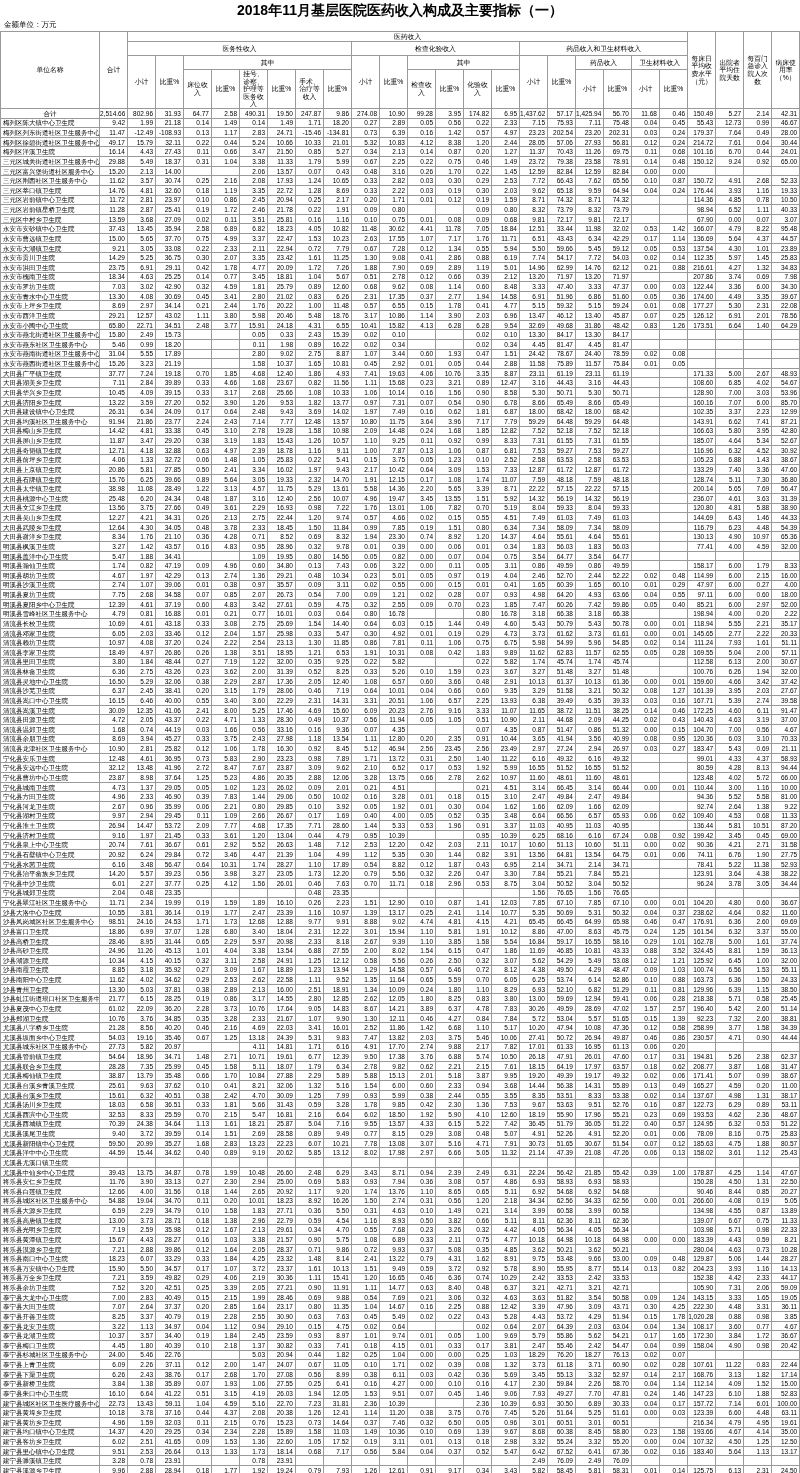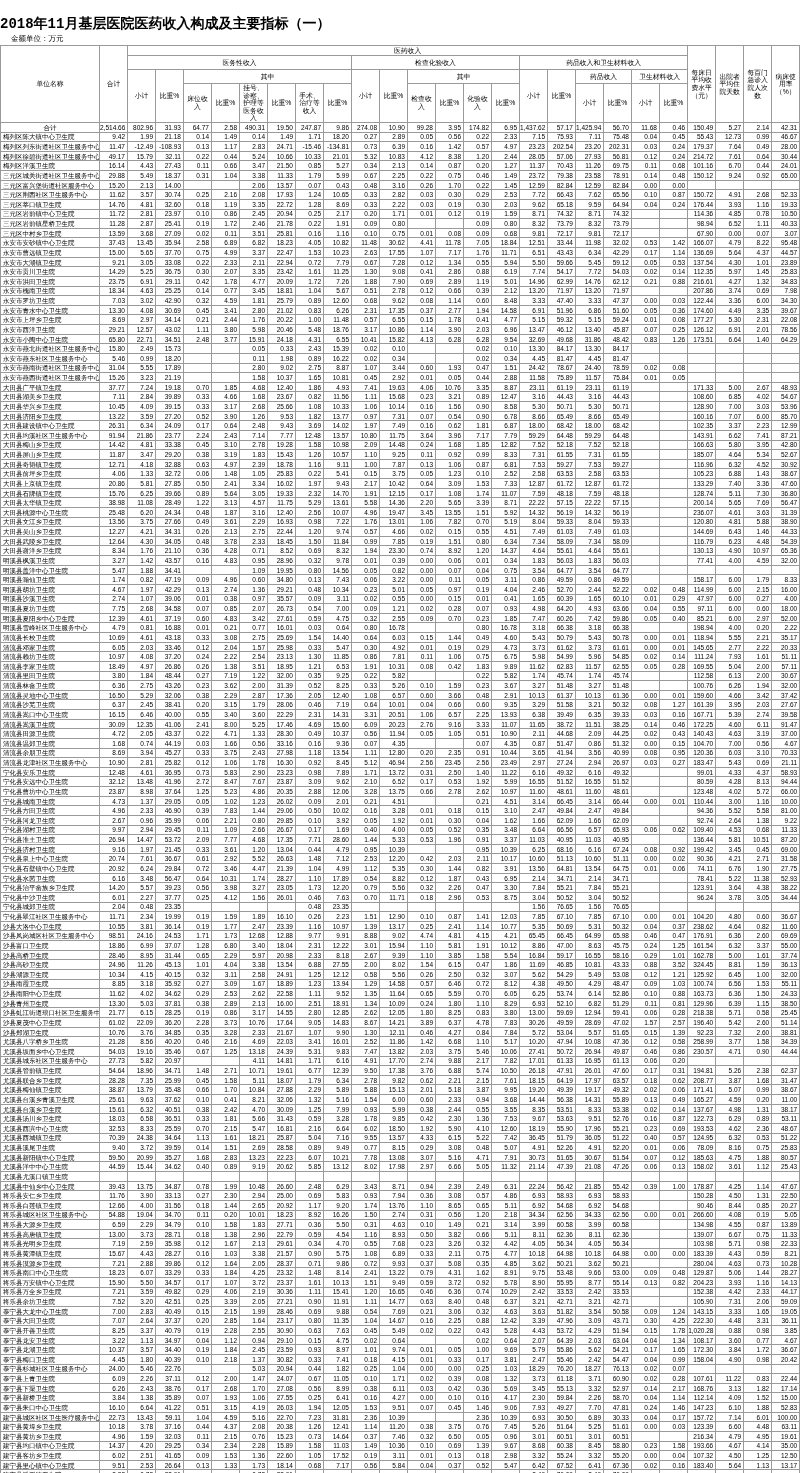--- a/index.html
+++ b/index.html
@@ -1,19 +1,19 @@
 <!DOCTYPE html>
 <html><head>
 <meta charset="utf-8">
 <style>
   html,body{margin:0;padding:0;background:#fff;}
   body{width:800px;font-family:"Liberation Sans","DejaVu Sans",sans-serif;color:#000;}
   .page{width:800px;}
-  .title{font-family:Liberation Mono, monospace;font-weight:bold;font-size:14px;padding-top:16px;height:17px;line-height:17px;}
-  .unit-note{font-size:7.5px;padding-left:11px;height:12px;line-height:12px;}
+  .title{font-family:Liberation Sans, sans-serif;font-weight:bold;font-size:14px;text-align:center;padding-top:2px;height:17px;line-height:17px;}
+  .unit-note{font-size:7.5px;padding-left:4px;height:12px;line-height:12px;}
   table{border-collapse:collapse;table-layout:fixed;width:800px;margin:0;}
   col.c-name{width:99px;}
   col.c-num{width:28px;}
   th,td{border:0.8px solid #9a9a9a;padding:0;margin:0;overflow:hidden;}
   thead th{font-weight:normal;font-size:6.8px;line-height:7.6px;text-align:center;vertical-align:middle;padding:0 1px;}
   tr.h1 th{height:9px;}
   tr.h2 th{height:13px;}
   tr.h3 th{height:13px;}
   tr.h4 th{height:29px;}
   th.tall{height:auto;}

